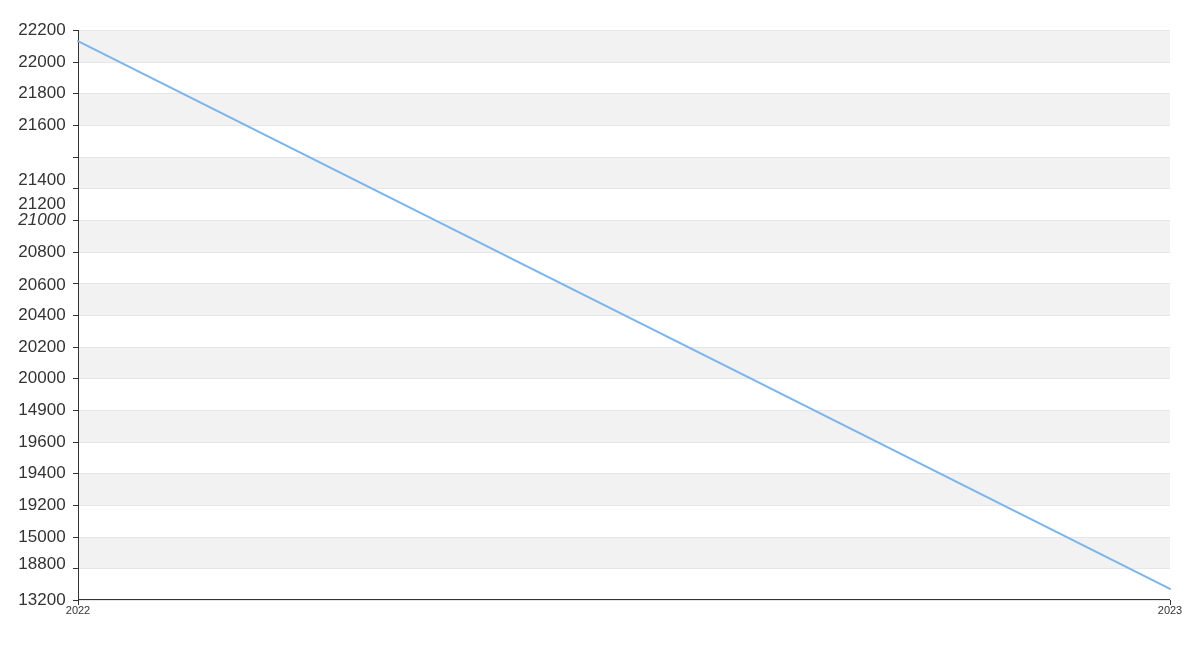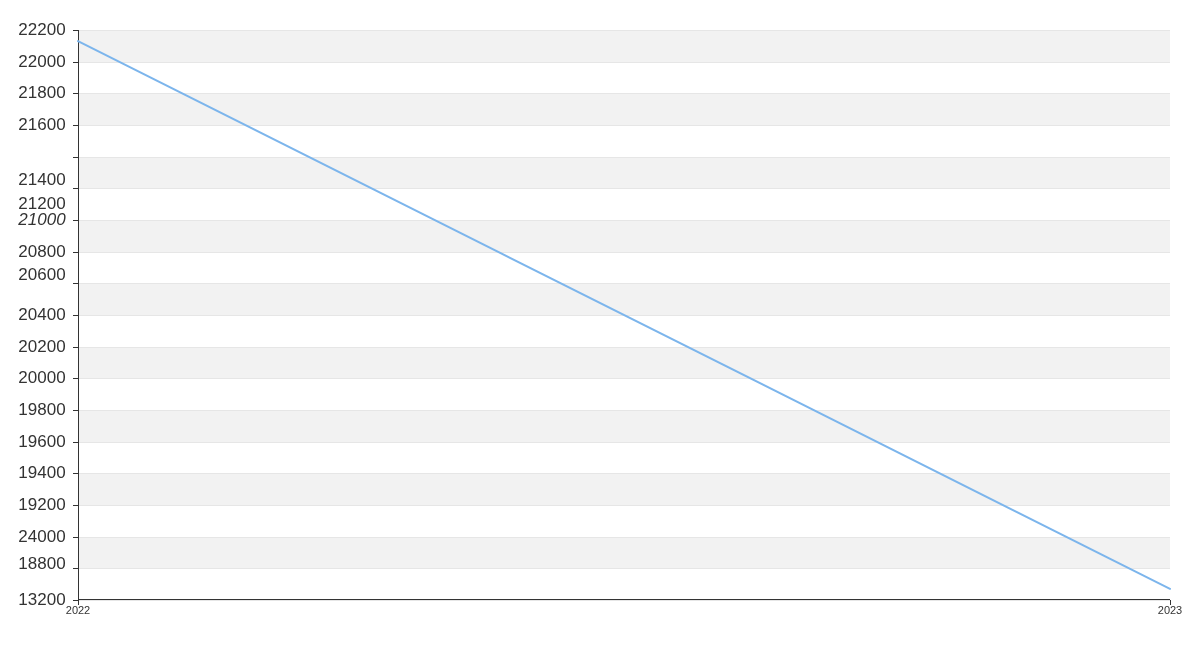--- a/index.html
+++ b/index.html
@@ -130,37 +130,37 @@
       <div class="grid-line" style="top: 0px;"></div>
     </div>
 
   <svg class="series" id="series-svg" viewBox="0 0 1092 570" preserveAspectRatio="none">
     <path id="series-path" d="M0 11.083333333333371 L1092 558.9166666666666" stroke="#7cb5ec"></path>
   </svg>
 <div class="y-tick-label" style="top: 600px;">13200</div>
     <div class="y-tick-mark" style="top: 600px;"></div>
     <div class="y-tick-label" style="top: 564px;">18800</div>
     <div class="y-tick-mark" style="top: 568.333px;"></div>
-    <div class="y-tick-label" style="top: 536.667px;">24000</div>
+    <div class="y-tick-label" style="top: 536.667px;">15000</div>
     <div class="y-tick-mark" style="top: 536.667px;"></div>
     <div class="y-tick-label" style="top: 505px;">19200</div>
     <div class="y-tick-mark" style="top: 505px;"></div>
     <div class="y-tick-label" style="top: 473.333px;">19400</div>
     <div class="y-tick-mark" style="top: 473.333px;"></div>
     <div class="y-tick-label" style="top: 441.667px;">19600</div>
     <div class="y-tick-mark" style="top: 441.667px;"></div>
-    <div class="y-tick-label" style="top: 410px;">19800</div>
+    <div class="y-tick-label" style="top: 410px;">14900</div>
     <div class="y-tick-mark" style="top: 410px;"></div>
     <div class="y-tick-label" style="top: 378.333px;">20000</div>
     <div class="y-tick-mark" style="top: 378.333px;"></div>
     <div class="y-tick-label" style="top: 346.667px;">20200</div>
     <div class="y-tick-mark" style="top: 346.667px;"></div>
     <div class="y-tick-label" style="top: 315px;">20400</div>
     <div class="y-tick-mark" style="top: 315px;"></div>
-    <div class="y-tick-label" style="top: 275px;">20600</div>
+    <div class="y-tick-label" style="top: 285px;">20600</div>
     <div class="y-tick-mark" style="top: 283.333px;"></div>
     <div class="y-tick-label" style="top: 251.667px;">20800</div>
     <div class="y-tick-mark" style="top: 251.667px;"></div>
     <div class="y-tick-label" style="top: 220px; font-style: italic;">21000</div>
     <div class="y-tick-mark" style="top: 220px;"></div>
     <div class="y-tick-label" style="top: 188.333px; margin-top: 16px;">21200</div>
     <div class="y-tick-mark" style="top: 188.333px;"></div>
     <div class="y-tick-label" style="top: 156px; margin-top: 24px;">21400</div>
     <div class="y-tick-mark" style="top: 156.667px;"></div>
     <div class="y-tick-label" style="top: 125px;">21600</div>

